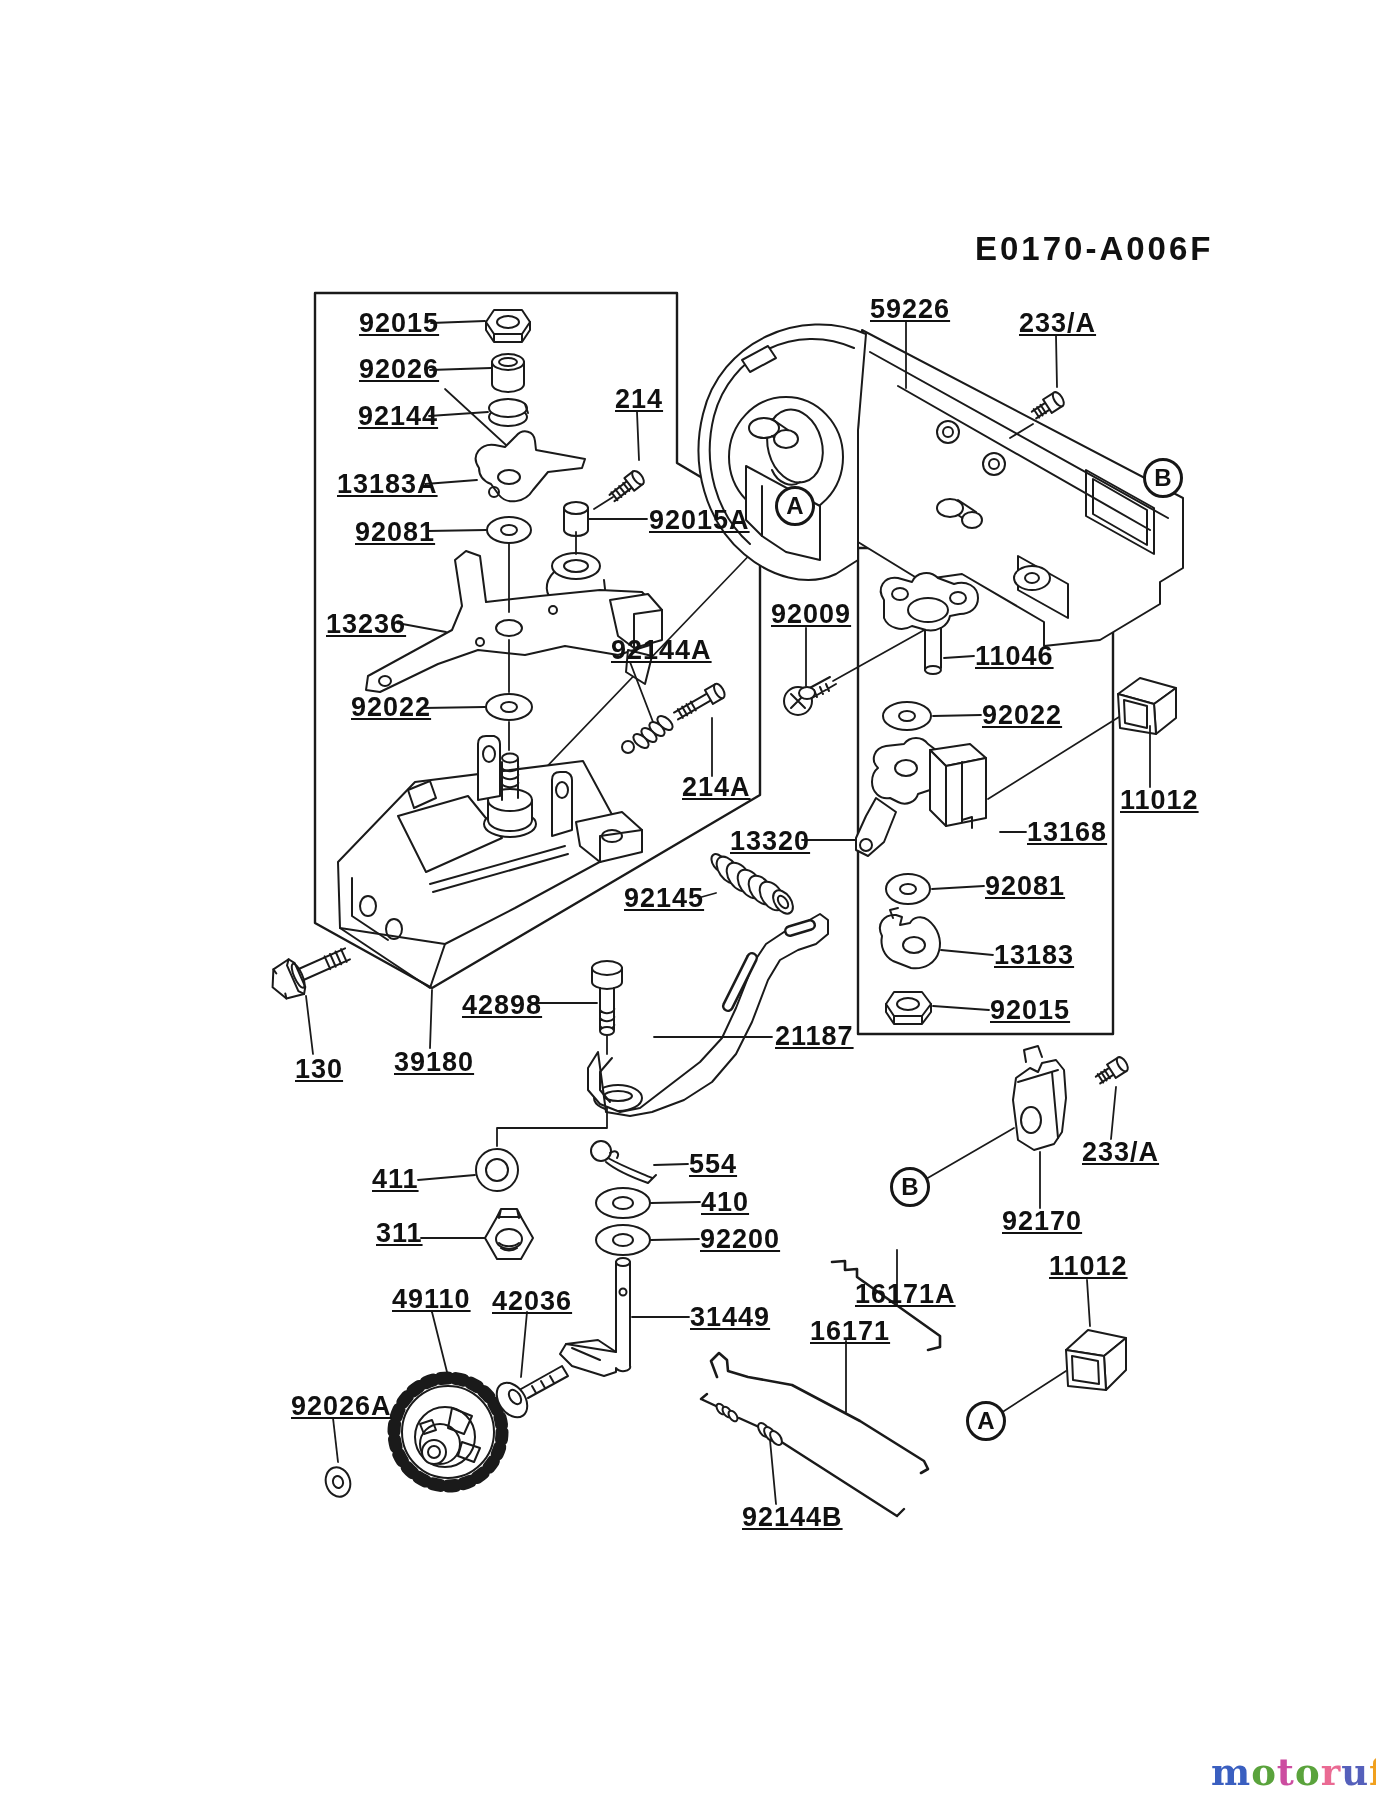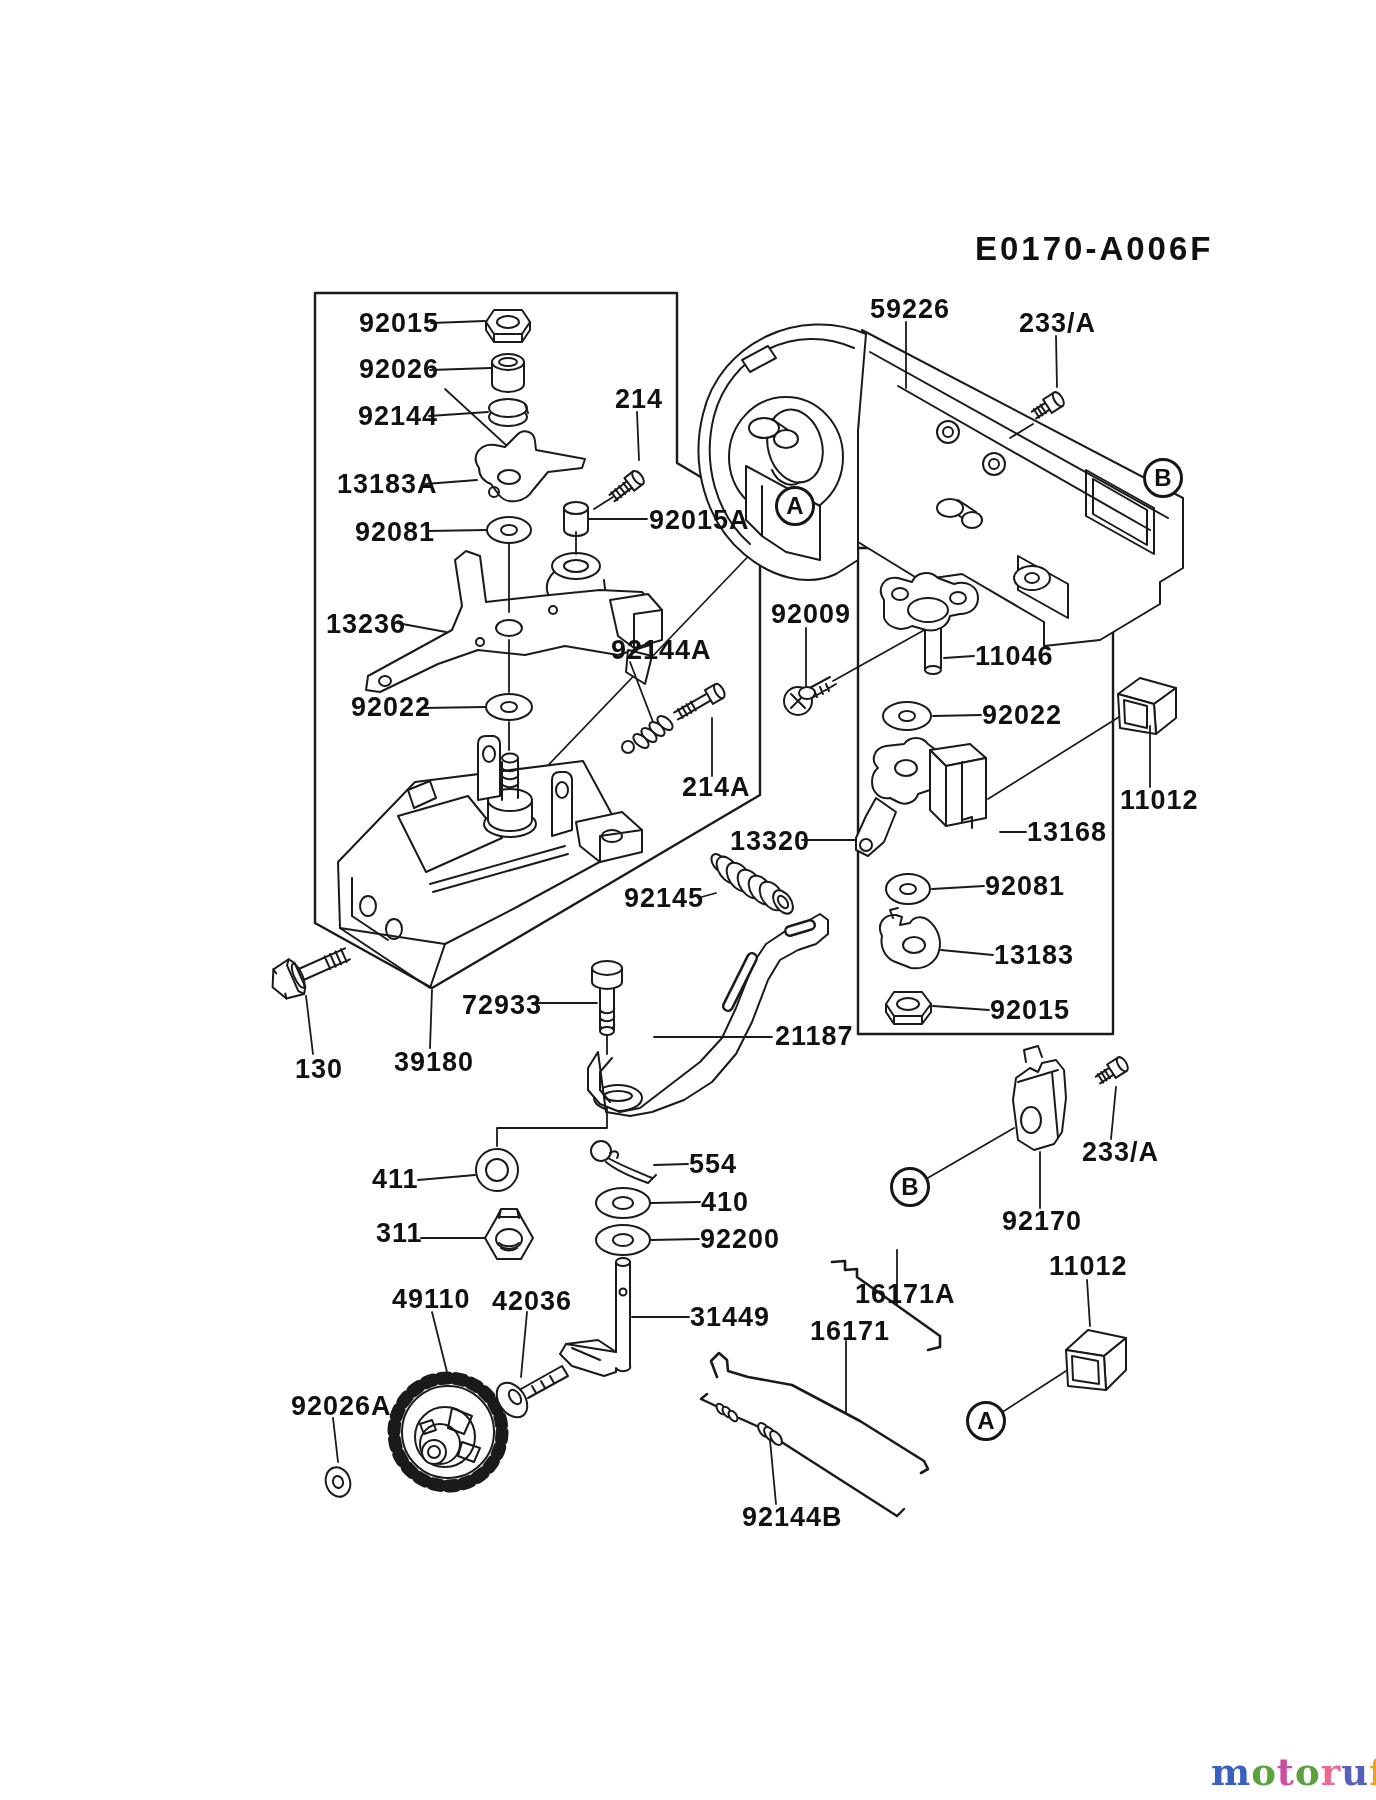--- a/index.html
+++ b/index.html
@@ -1,20 +1,20 @@
 <!DOCTYPE html>
 <html><head>
 <meta charset="utf-8">
 <style>
   html,body{margin:0;padding:0;background:#fff;}
   .stage{position:relative;width:1376px;height:1800px;background:#ffffff;overflow:hidden;
          font-family:"Liberation Sans","DejaVu Sans",sans-serif;color:#111;}
   .art{position:absolute;left:0;top:0;}
   .plabel{position:absolute;font-weight:bold;font-size:27px;letter-spacing:1px;
-          white-space:nowrap;line-height:1.05;}
+          white-space:nowrap;line-height:1.05;text-decoration:underline;}
   .title{position:absolute;font-weight:bold;font-size:33px;letter-spacing:3px;white-space:nowrap;}
   .refcircle{position:absolute;width:34px;height:34px;border:3px solid #161616;border-radius:50%;
              display:flex;align-items:center;justify-content:center;
              font-size:24px;font-weight:bold;background:#fff;}
   .logo{position:absolute;left:1211px;top:1750px;font-family:"DejaVu Serif","Liberation Serif",serif;
         font-weight:bold;font-size:37px;letter-spacing:1px;white-space:nowrap;}
 </style>
 </head>
 <body>
 
@@ -414,21 +414,21 @@
   <div class="plabel" style="left:771px;top:600px;">92009</div>
   <div class="plabel" style="left:975px;top:642px;">11046</div>
   <div class="plabel" style="left:982px;top:701px;">92022</div>
   <div class="plabel" style="left:1120px;top:786px;">11012</div>
   <div class="plabel" style="left:1027px;top:818px;">13168</div>
   <div class="plabel" style="left:730px;top:827px;text-align:right;">13320</div>
   <div class="plabel" style="left:985px;top:872px;">92081</div>
   <div class="plabel" style="left:994px;top:941px;">13183</div>
   <div class="plabel" style="left:990px;top:996px;">92015</div>
   <div class="plabel" style="left:624px;top:884px;">92145</div>
-  <div class="plabel" style="left:462px;top:991px;">72933</div>
+  <div class="plabel" style="left:462px;top:991px;">42898</div>
   <div class="plabel" style="left:775px;top:1022px;">21187</div>
   <div class="plabel" style="left:295px;top:1055px;">130</div>
   <div class="plabel" style="left:394px;top:1048px;">39180</div>
   <div class="plabel" style="left:372px;top:1165px;">411</div>
   <div class="plabel" style="left:376px;top:1219px;">311</div>
   <div class="plabel" style="left:689px;top:1150px;">554</div>
   <div class="plabel" style="left:701px;top:1188px;">410</div>
   <div class="plabel" style="left:700px;top:1225px;">92200</div>
   <div class="plabel" style="left:392px;top:1285px;">49110</div>
   <div class="plabel" style="left:492px;top:1287px;">42036</div>

